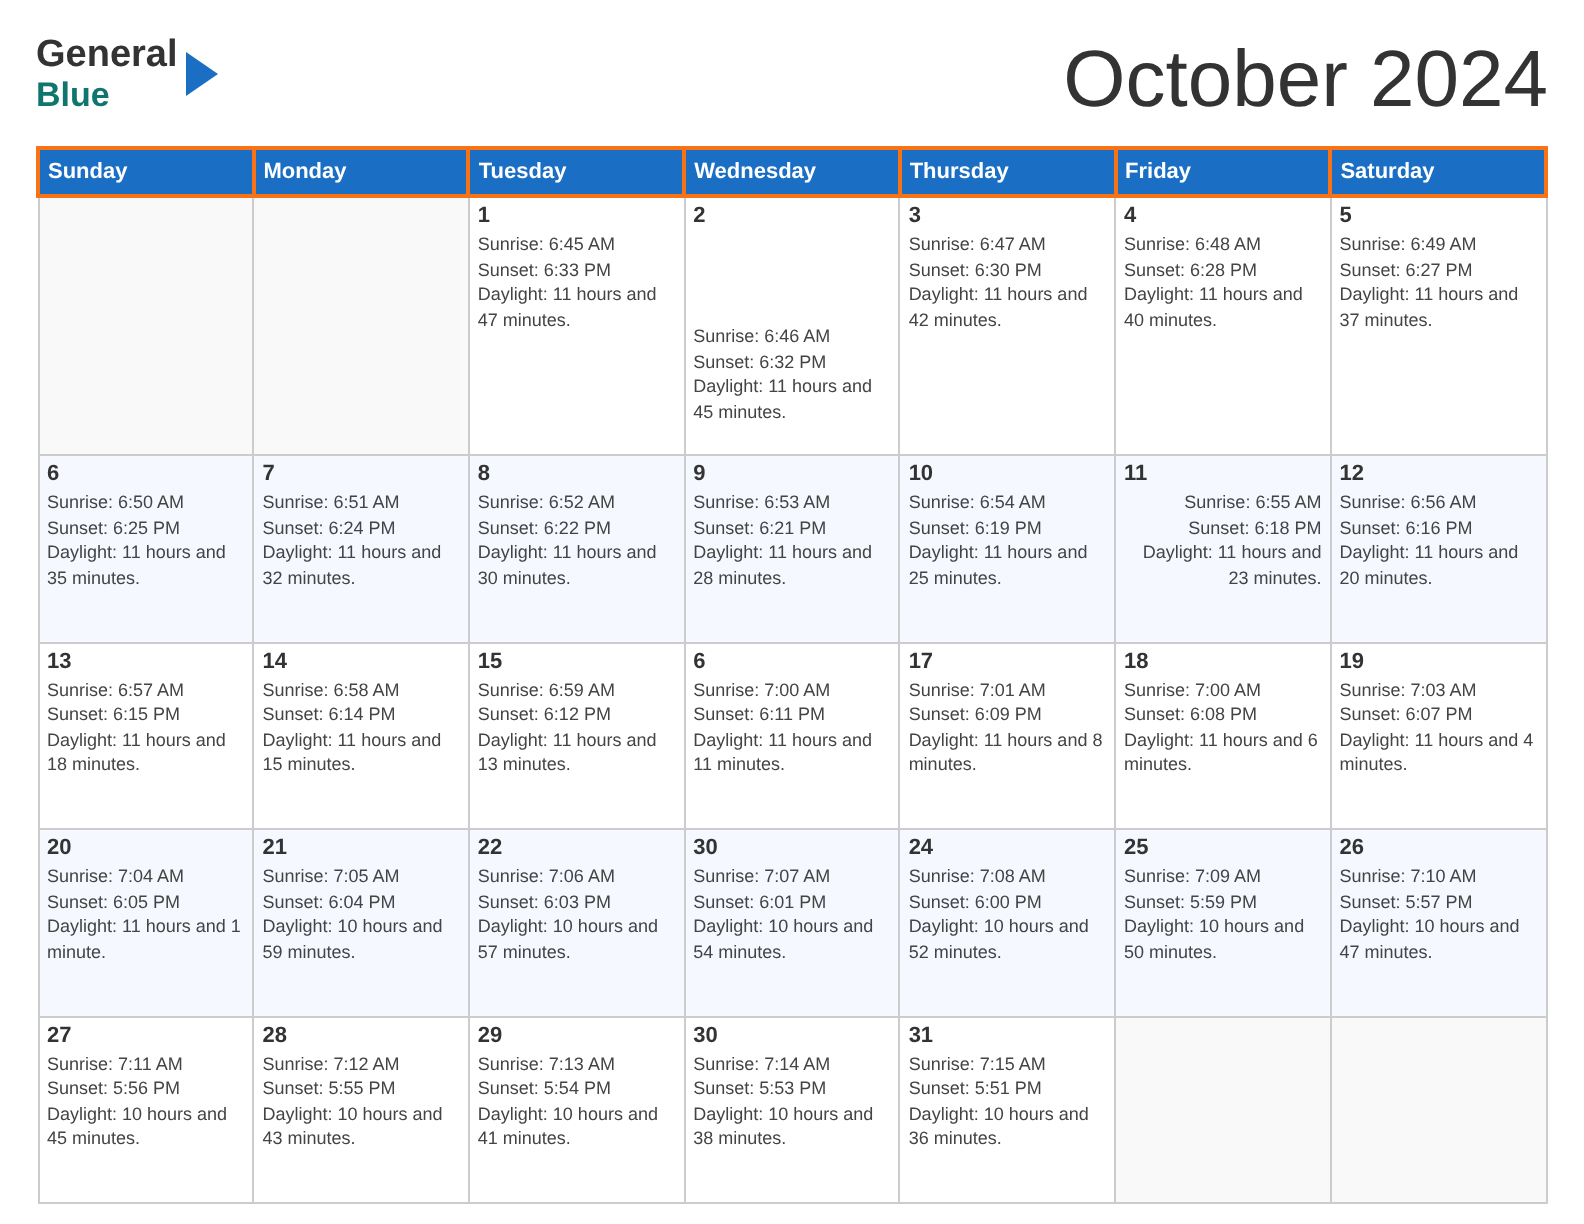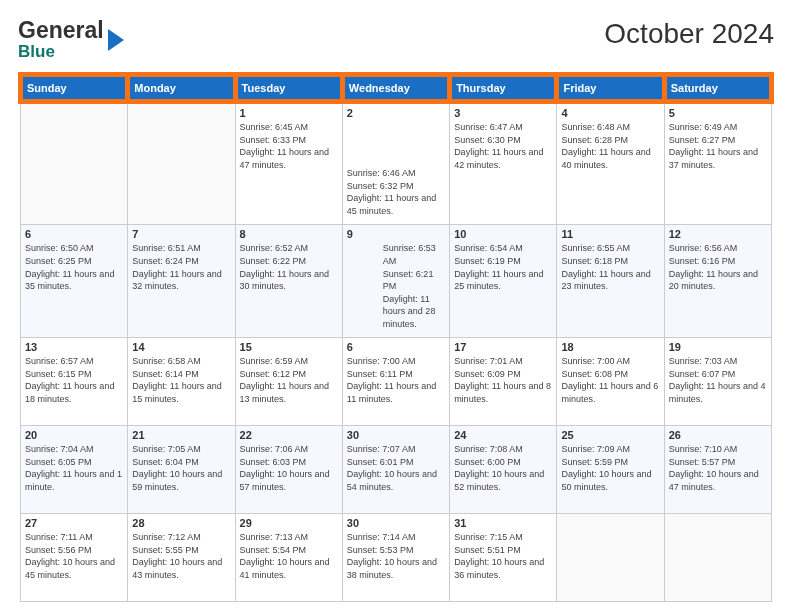--- a/index.html
+++ b/index.html
@@ -26,42 +26,42 @@
     .logo {
       display: flex;
       align-items: center;
     }
     .logo-general { color: #333; }
     .logo-blue { color: #1a6fc4; }
     .title-block {
       text-align: right;
     }
     .month-title {
-      font-size: 28px;
+      font-size: 40px;
       font-weight: normal;
       color: #333;
     }
     .location-title {
       font-size: 14px;
       color: #555;
       margin-top: 2px;
     }
     .calendar {
       flex: 1;
       border-collapse: collapse;
       width: 100%;
       table-layout: fixed;
     }
     .calendar th {
       background: #1a6fc4;
       color: #fff;
       font-size: 11px;
       font-weight: bold;
       padding: 5px 4px;
-      border: 5px solid #f97316;
+      border: 2px solid #f97316;
       text-align: left;
     }
     .calendar td {
       border: 1px solid #ccc;
       vertical-align: top;
       padding: 3px 4px;
       font-size: 9.5px;
       color: #333;
       height: 85px;
     }
@@ -84,21 +84,21 @@
   </style>
 </head>
 <body>
 
 <div class="page">
   <div class="header">
     <div class="logo">
       <div>
         <div style="display:flex;align-items:center;">
           <div>
-            <div class="logo-general" style="font-size:23px;font-weight:bold;color:#333;line-height:1.1;">General</div>
+            <div class="logo-general" style="font-size:19px;font-weight:bold;color:#333;line-height:1.1;">General</div>
             <div class="logo-blue" style="font-size:17px;font-weight:bold;color:#0f766e;line-height:1.1;">Blue</div>
           </div>
           <div style="margin-left:4px;margin-top:4px;">
             <svg width="16" height="22" viewBox="0 0 16 22">
               <polygon points="0,0 16,11 0,22" fill="#1a6fc4"></polygon>
             </svg>
           </div>
         </div>
       </div>
     </div>
@@ -168,33 +168,33 @@
 Daylight: 11 hours and 32 minutes.</div>
           </td>
           <td>
             <div class="day-number">8</div>
             <div class="day-info" style="white-space: pre-line;">Sunrise: 6:52 AM
 Sunset: 6:22 PM
 Daylight: 11 hours and 30 minutes.</div>
           </td>
           <td>
             <div class="day-number">9</div>
-            <div class="day-info" style="white-space: pre-line; margin-left: 36px;">Sunrise: 6:53 AM
+            <div class="day-info" style="white-space: pre-line;">Sunrise: 6:53 AM
 Sunset: 6:21 PM
 Daylight: 11 hours and 28 minutes.</div>
           </td>
           <td>
             <div class="day-number">10</div>
             <div class="day-info" style="white-space: pre-line;">Sunrise: 6:54 AM
 Sunset: 6:19 PM
 Daylight: 11 hours and 25 minutes.</div>
           </td>
           <td>
             <div class="day-number">11</div>
-            <div class="day-info" style="white-space: pre-line;">Sunrise: 6:55 AM
+            <div class="day-info" style="white-space: pre-line; text-align: right;">Sunrise: 6:55 AM
 Sunset: 6:18 PM
 Daylight: 11 hours and 23 minutes.</div>
           </td>
           <td>
             <div class="day-number">12</div>
             <div class="day-info" style="white-space: pre-line;">Sunrise: 6:56 AM
 Sunset: 6:16 PM
 Daylight: 11 hours and 20 minutes.</div>
           </td>
         </tr>

